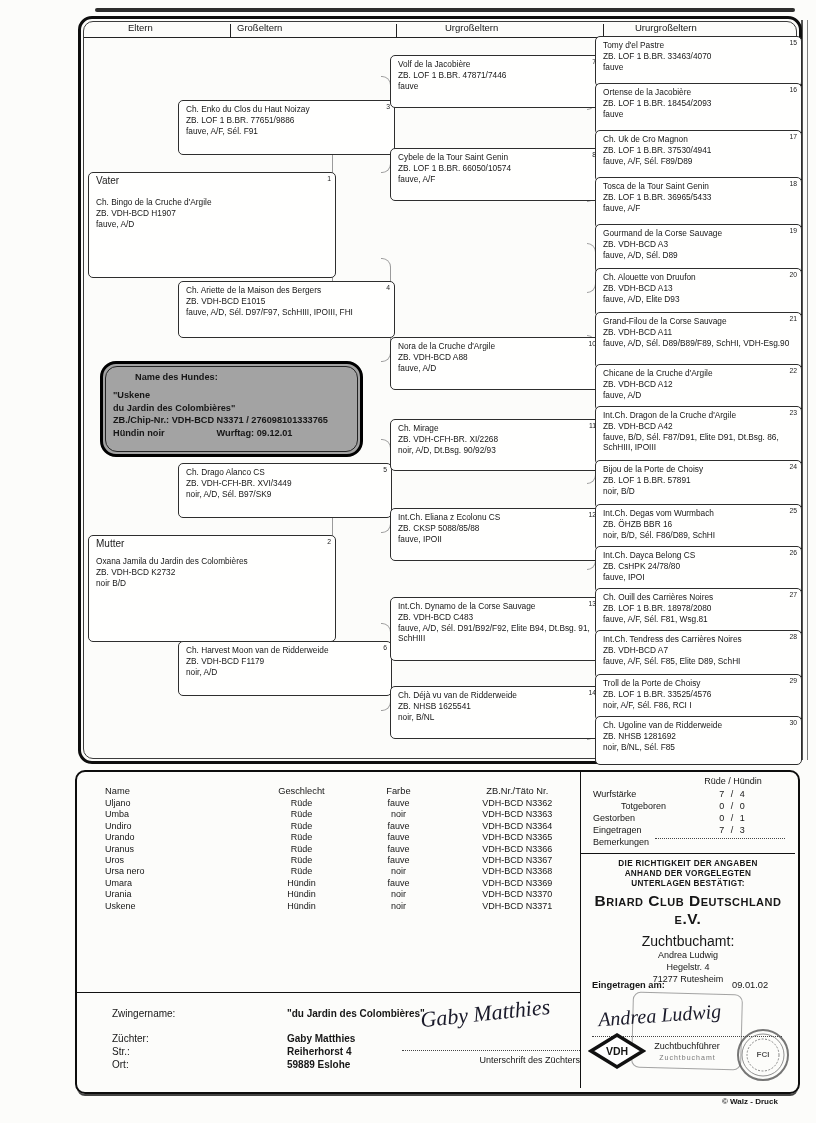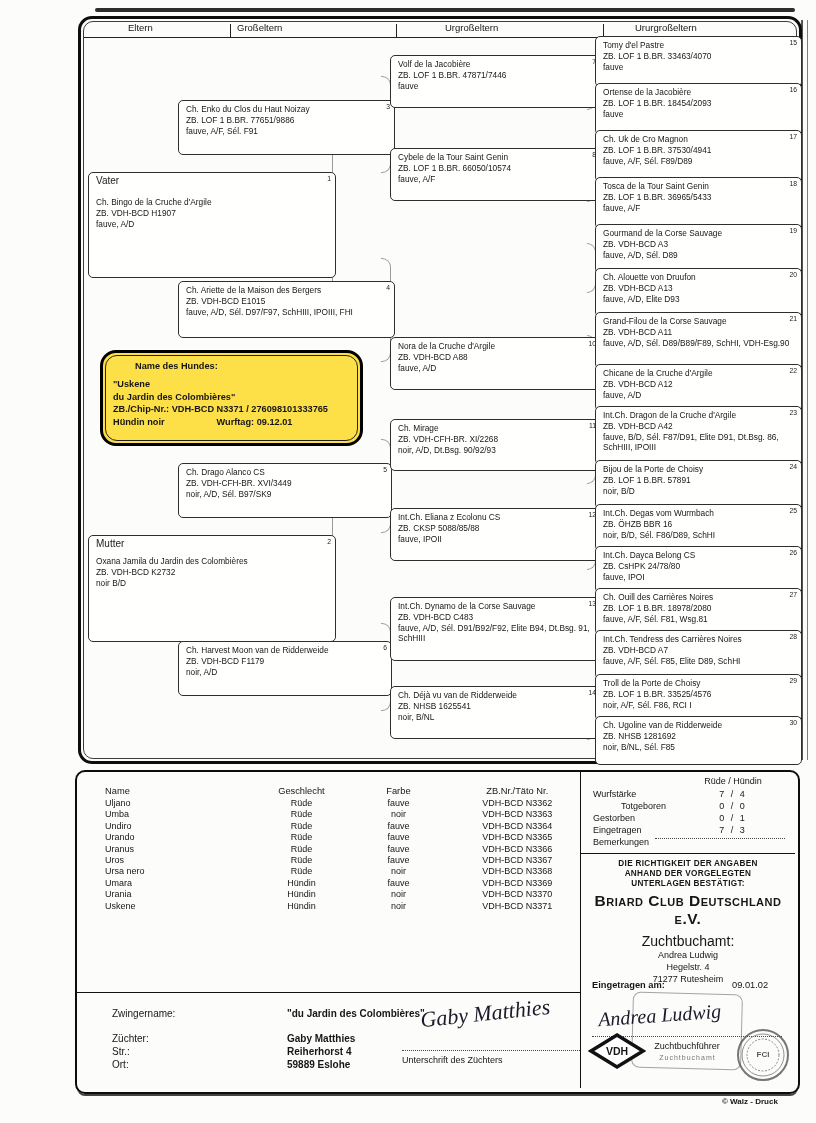--- a/index.html
+++ b/index.html
@@ -13,21 +13,21 @@
 
   
   .abox{position:absolute;border:1.2px solid #2e2e2e;border-radius:5px;background:#fffffe;
         padding:3px 5px 2px 7px;font-size:8.3px;line-height:10.8px;}
   .abox .num{position:absolute;top:1px;right:4px;font-size:6.8px;color:#222;}
   .abox .role{position:absolute;top:3px;left:7px;font-size:10px;color:#222;}
   .pad-lg{padding-top:24px;}
   .pad-md{padding-top:20px;}
 
   
-  .subject{position:absolute;border:3px solid #000;border-radius:16px;background:#fde047;}
+  .subject{position:absolute;border:3px solid #000;border-radius:16px;background:#a3a3a3;margin-top:11px;}
   .subject::before{content:"";position:absolute;inset:2px;border:1.2px solid #222;border-radius:12px;}
   .subject .inner{position:relative;padding:7px 10px 4px 10px;font-size:9.2px;line-height:12.4px;font-weight:bold;}
   .subject .ttl{margin-left:22px;margin-bottom:6px;}
   .subject .lastrow{display:flex;}
   .subject .birth{margin-left:52px;}
 
   
   .ghead{position:absolute;font-size:9.5px;text-align:left;}
   .hline{position:absolute;border-top:1.2px solid #222;}
   .tick{position:absolute;border-left:1.2px solid #222;}
@@ -419,16 +419,16 @@
   <div class="abs t9" style="left:265px;top:1008px;font-weight:bold">"du Jardin des Colombières"</div>
   <div class="abs t9" style="left:90px;top:1033px">Züchter:</div>
   <div class="abs t9" style="left:265px;top:1033px;font-weight:bold">Gaby Matthies</div>
   <div class="abs t9" style="left:90px;top:1046px">Str.:</div>
   <div class="abs t9" style="left:265px;top:1046px;font-weight:bold">Reiherhorst 4</div>
   <div class="abs t9" style="left:90px;top:1059px">Ort:</div>
   <div class="abs t9" style="left:265px;top:1059px;font-weight:bold">59889 Eslohe</div>
 
   <div class="script-sig" style="left:420px;top:998px;width:180px;font-size:22px;transform:rotate(-6deg)">Gaby Matthies</div>
   <div class="dotted" style="left:402px;top:1050px;width:178px"></div>
-  <div class="abs" style="left:402px;top:1055px;width:178px;text-align:left;font-size:9px">Unterschrift des Züchters</div>
+  <div class="abs" style="left:402px;top:1055px;width:178px;text-align:right;font-size:9px">Unterschrift des Züchters</div>
 
   <div class="copyright" style="left:722px;top:1097px">© Walz - Druck</div>
 </div>
 
 </body></html>

